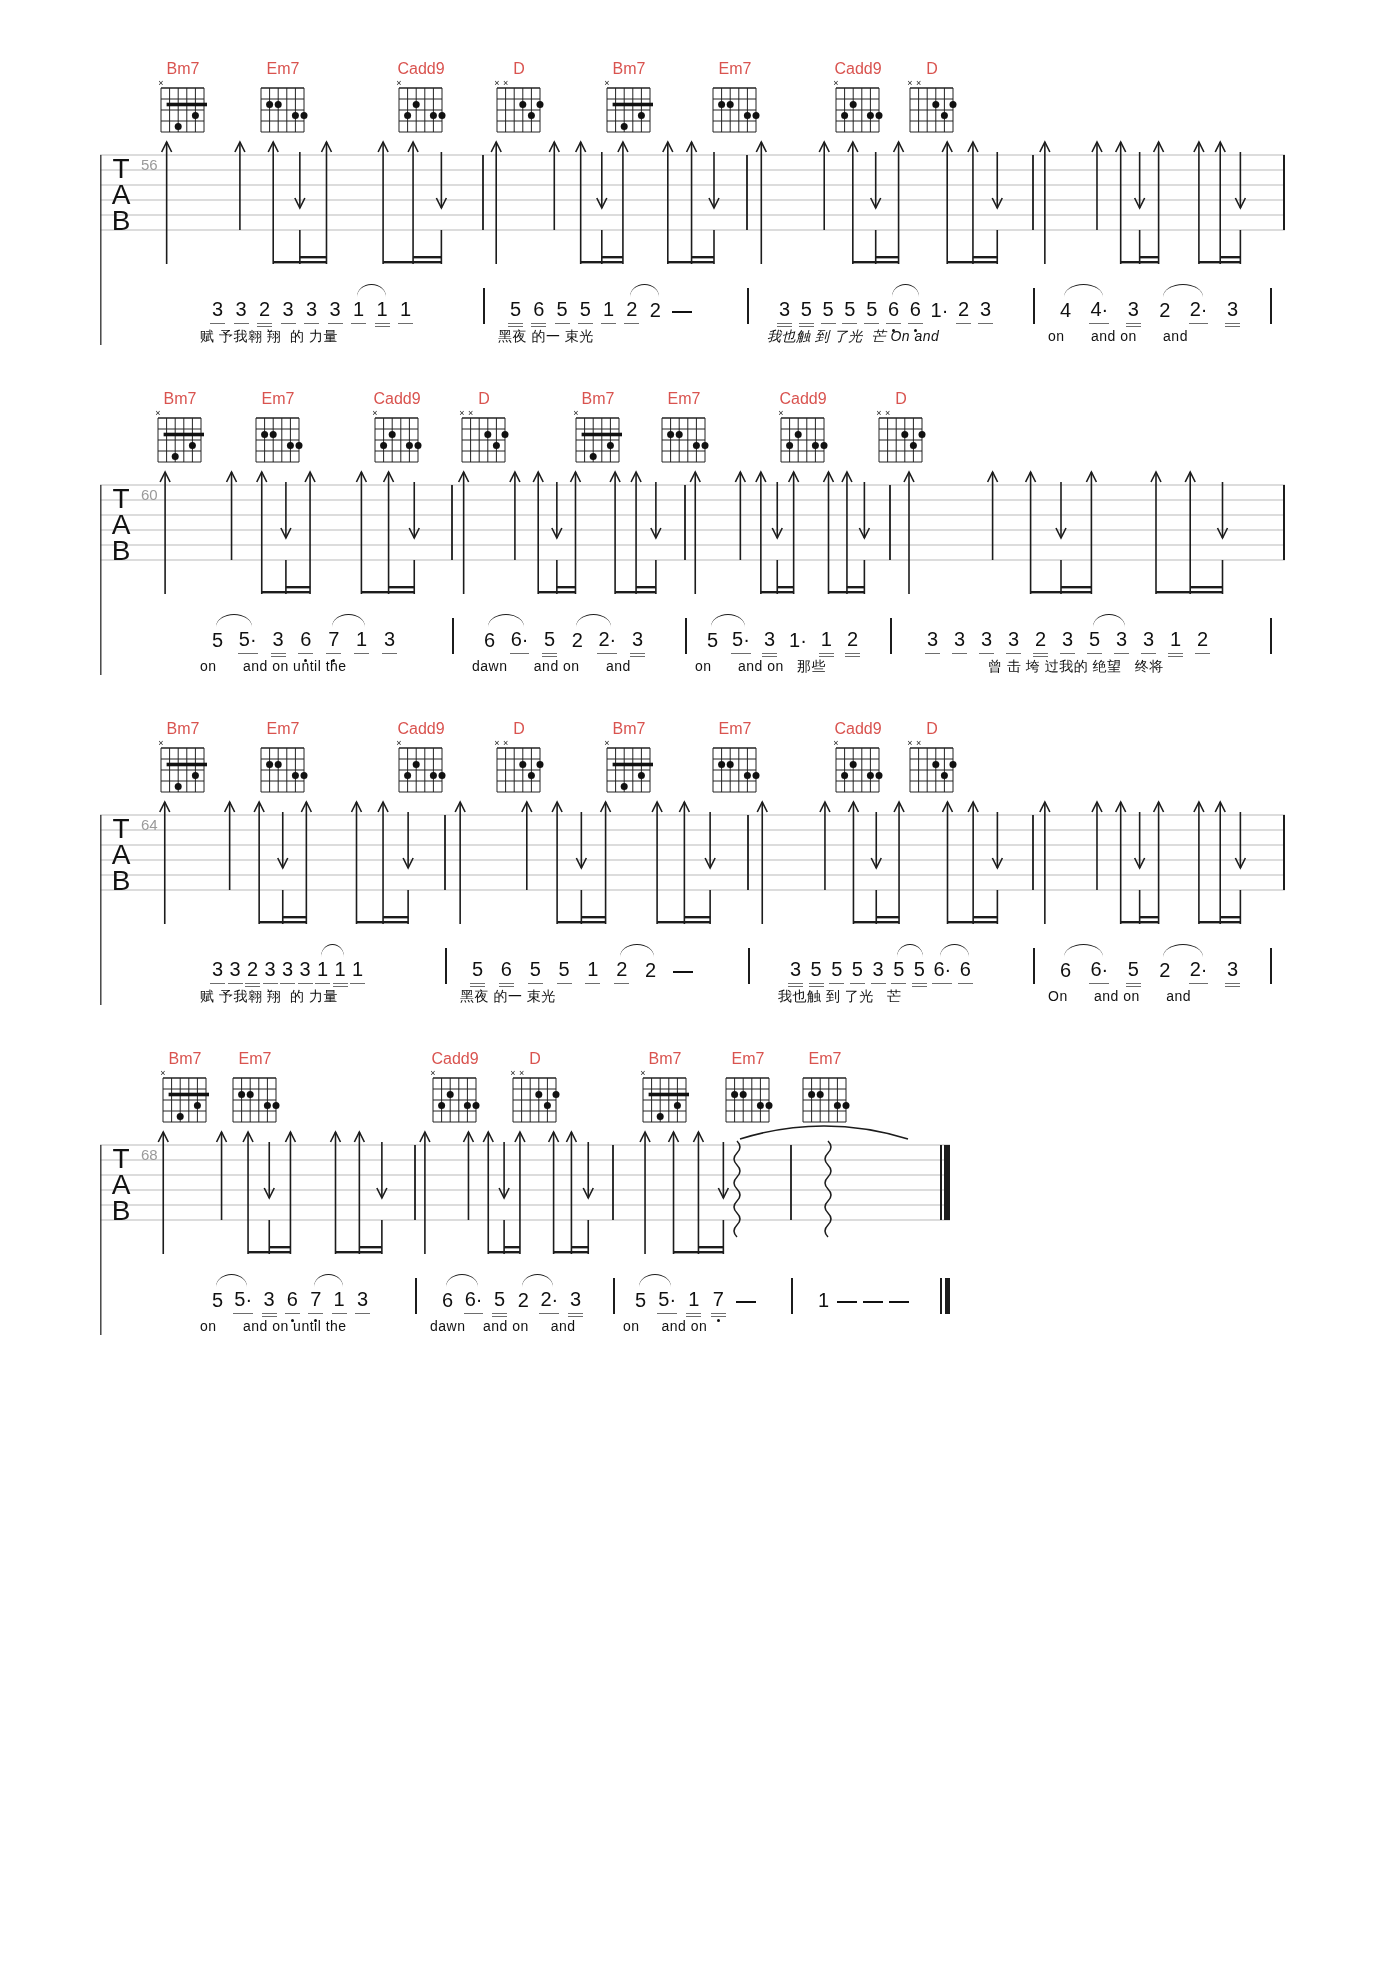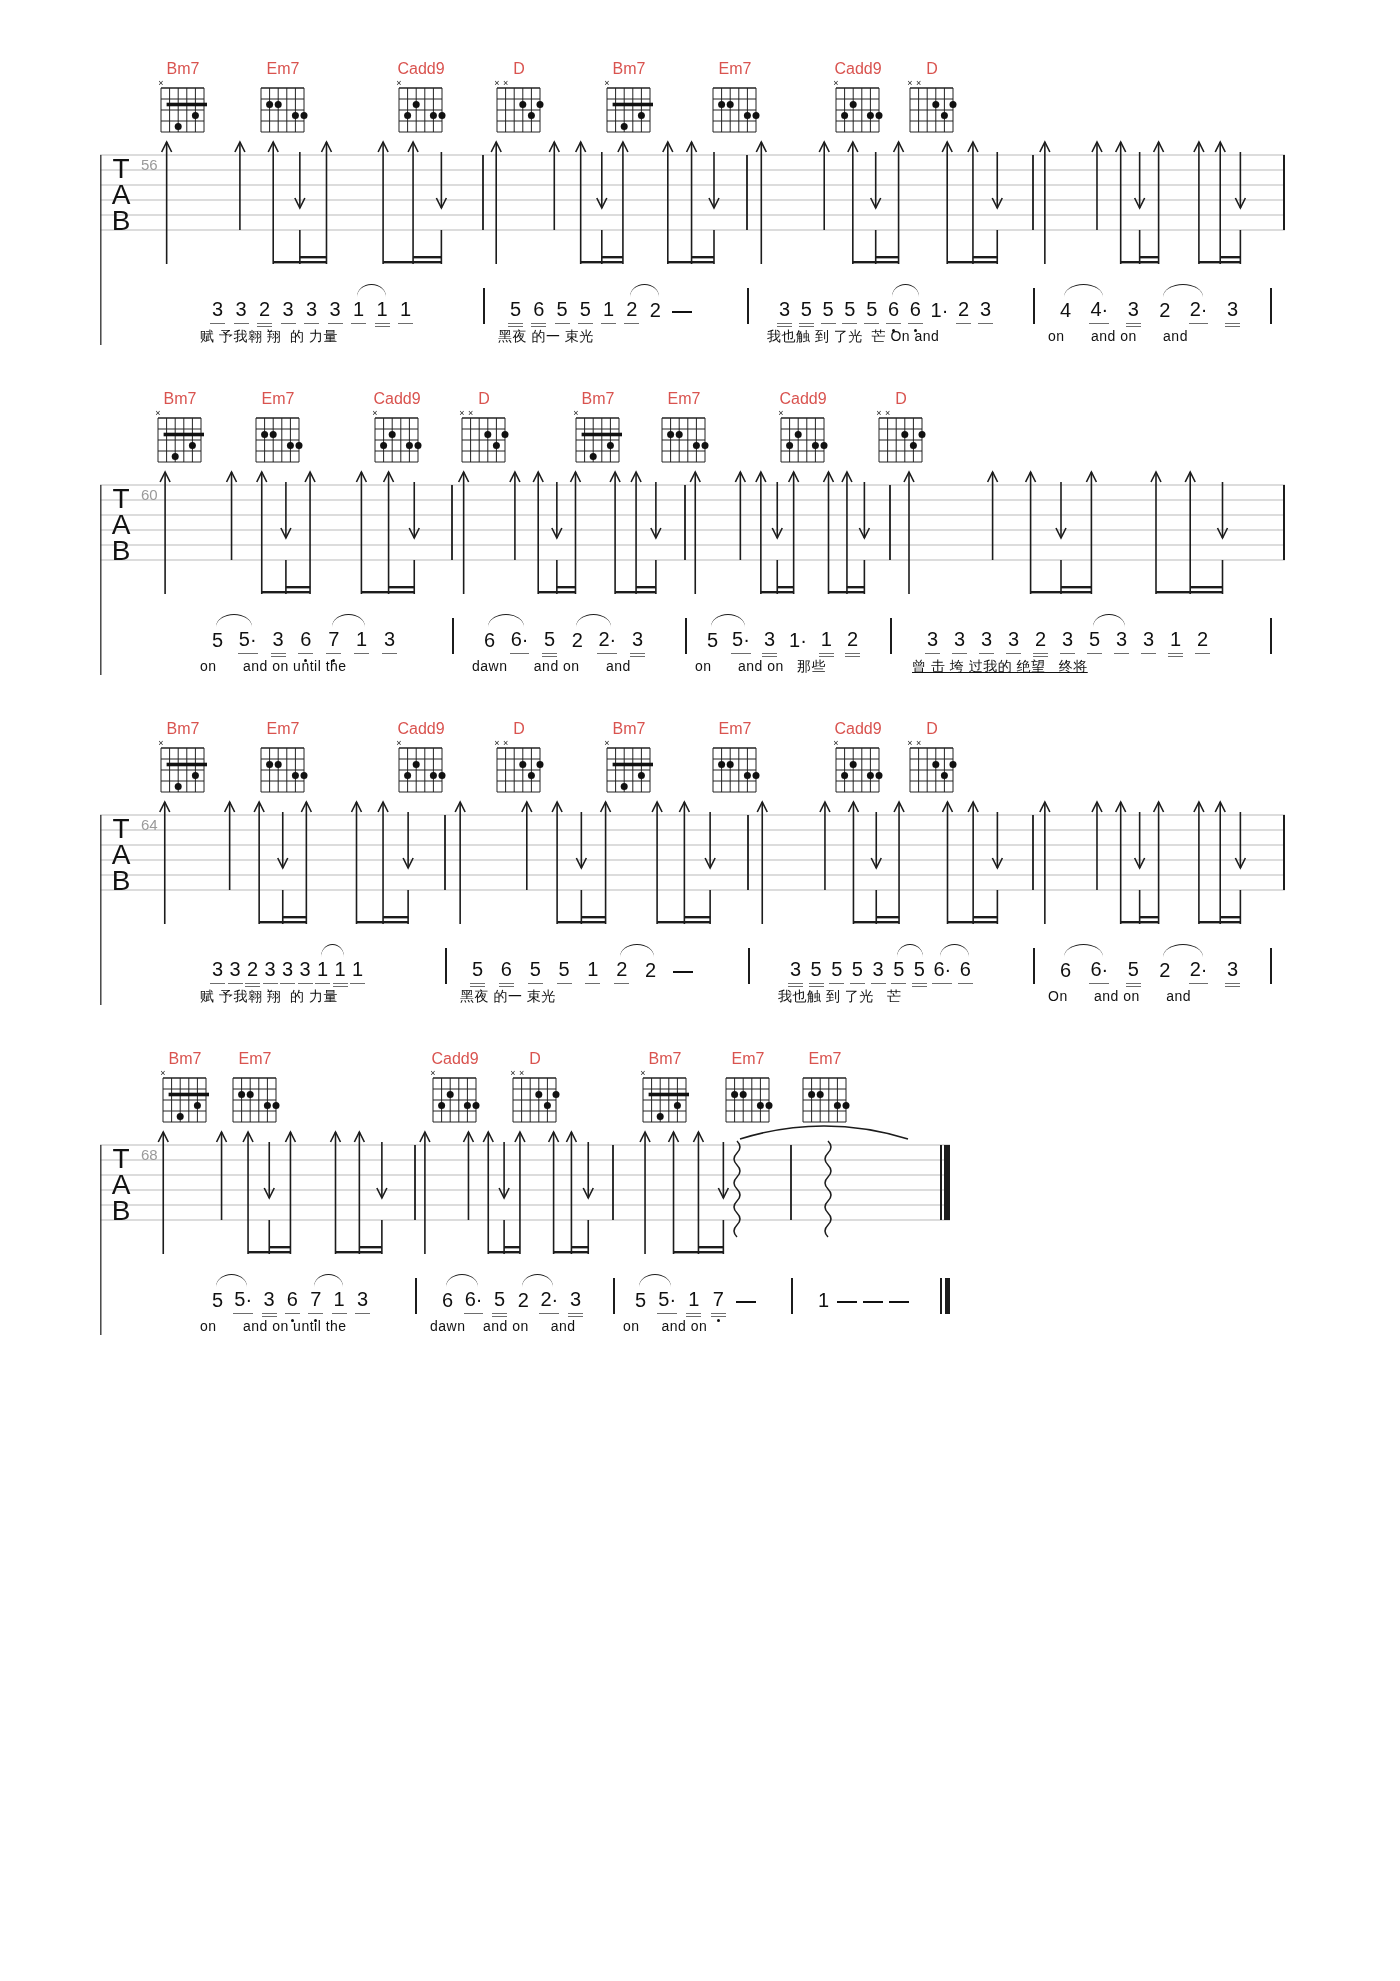--- a/index.html
+++ b/index.html
@@ -335,21 +335,21 @@
         <span class="tk u1">5</span>
         <span class="tk u1">5</span>
         <span class="tk u1 low">6</span>
         <span class="tk u1 low">6</span>
         <span class="tk">1·</span>
         <span class="tk u1">2</span>
         <span class="tk u1">3</span>
         <span class="arc" style="left: 115px; width: 26.5px;"></span>
       </div>
       <div class="jbar" style="left: 1033px;"></div>
-      <div class="lyrics" style="left: 767px;">我也触 到 了光  芒 On and</div>
+      <div class="lyrics" style="left: 767px; font-style: italic;">我也触 到 了光  芒 On and</div>
       <div class="jianpu" style="left: 1058px; width: 182px;">
         <span class="tk">4</span>
         <span class="tk u1">4·</span>
         <span class="tk u2">3</span>
         <span class="tk">2</span>
         <span class="tk u1">2·</span>
         <span class="tk u2">3</span>
         <span class="arc" style="left: 6px; width: 39px;"></span>
         <span class="arc" style="left: 105px; width: 40px;"></span>
       </div>
@@ -674,21 +674,21 @@
         <span class="tk u2">2</span>
         <span class="tk u1">3</span>
         <span class="tk u1">5</span>
         <span class="tk u1">3</span>
         <span class="tk u1">3</span>
         <span class="tk u2">1</span>
         <span class="tk u1">2</span>
         <span class="arc" style="left: 168px; width: 31.5px;"></span>
       </div>
       <div class="jbar" style="left: 1270px;"></div>
-      <div class="lyrics" style="left: 912px; text-decoration: underline;">曾 击 垮 过我的 绝望   终将</div>
+      <div class="lyrics" style="left: 988px;">曾 击 垮 过我的 绝望   终将</div>
     </div>
     <div class="system" style="top: 720px;">
       <div class="chord-label" style="left: 183px; color: rgb(217, 83, 79);">Bm7</div>
       <svg width="54" height="60" class="chord-svg" style="left: 157px;">
         <line x1="4" y1="10" x2="4" y2="54" stroke="#222" stroke-width="1"></line>
         <line x1="12.6" y1="10" x2="12.6" y2="54" stroke="#222" stroke-width="1"></line>
         <line x1="21.2" y1="10" x2="21.2" y2="54" stroke="#222" stroke-width="1"></line>
         <line x1="29.799999999999997" y1="10" x2="29.799999999999997" y2="54" stroke="#222" stroke-width="1"></line>
         <line x1="38.4" y1="10" x2="38.4" y2="54" stroke="#222" stroke-width="1"></line>
         <line x1="47" y1="10" x2="47" y2="54" stroke="#222" stroke-width="1"></line>

